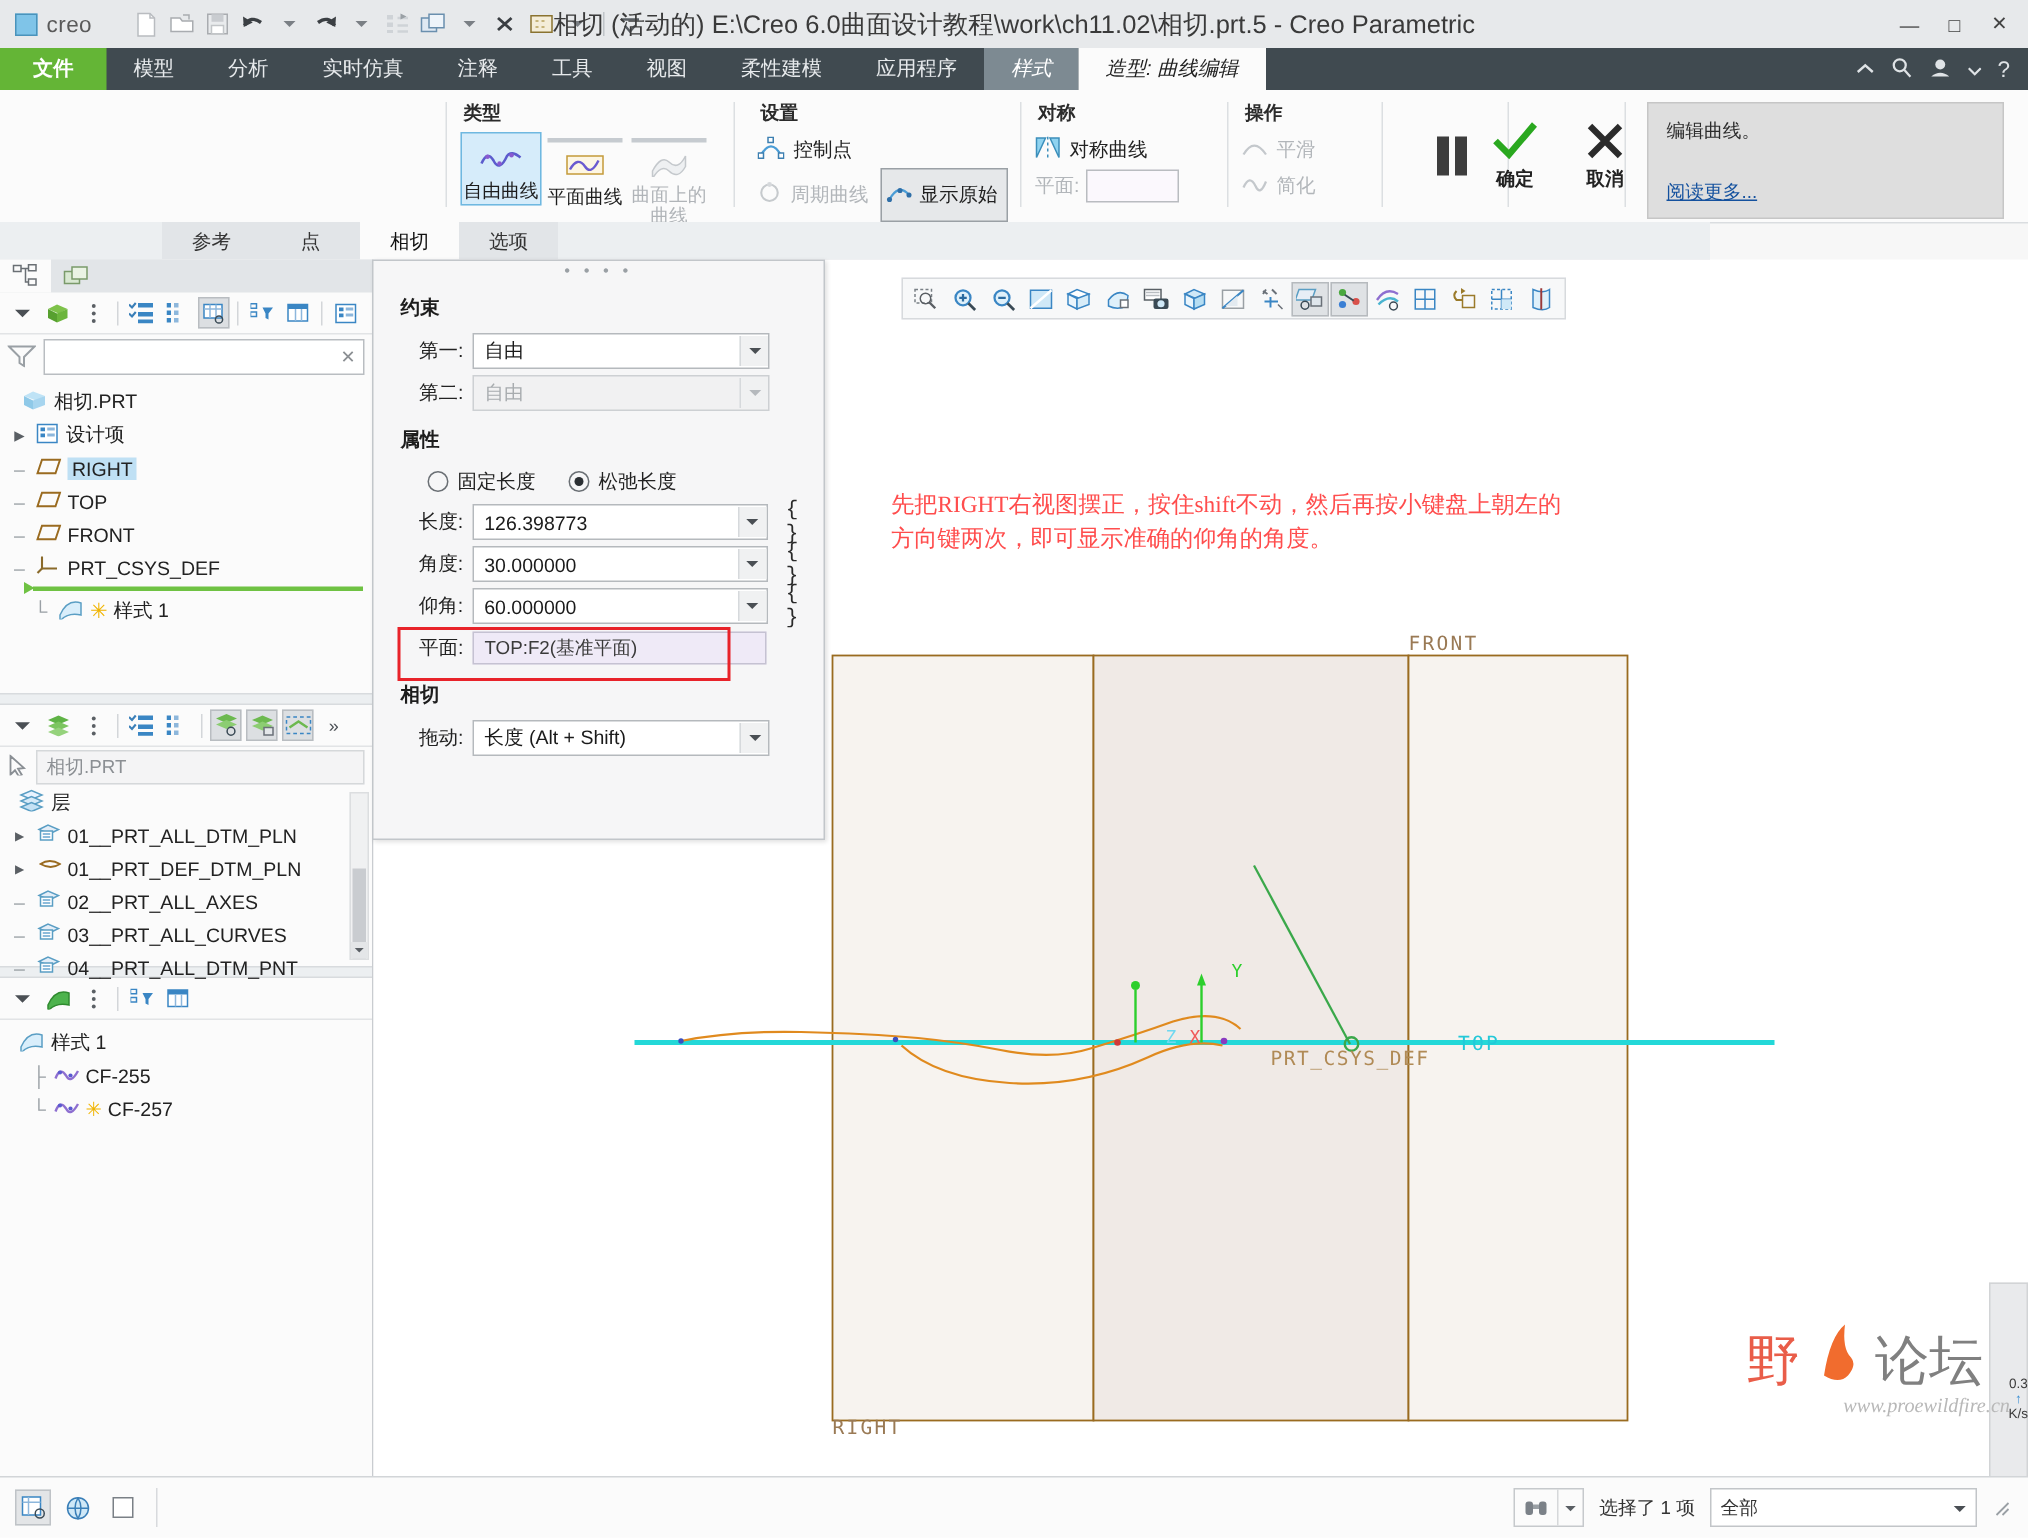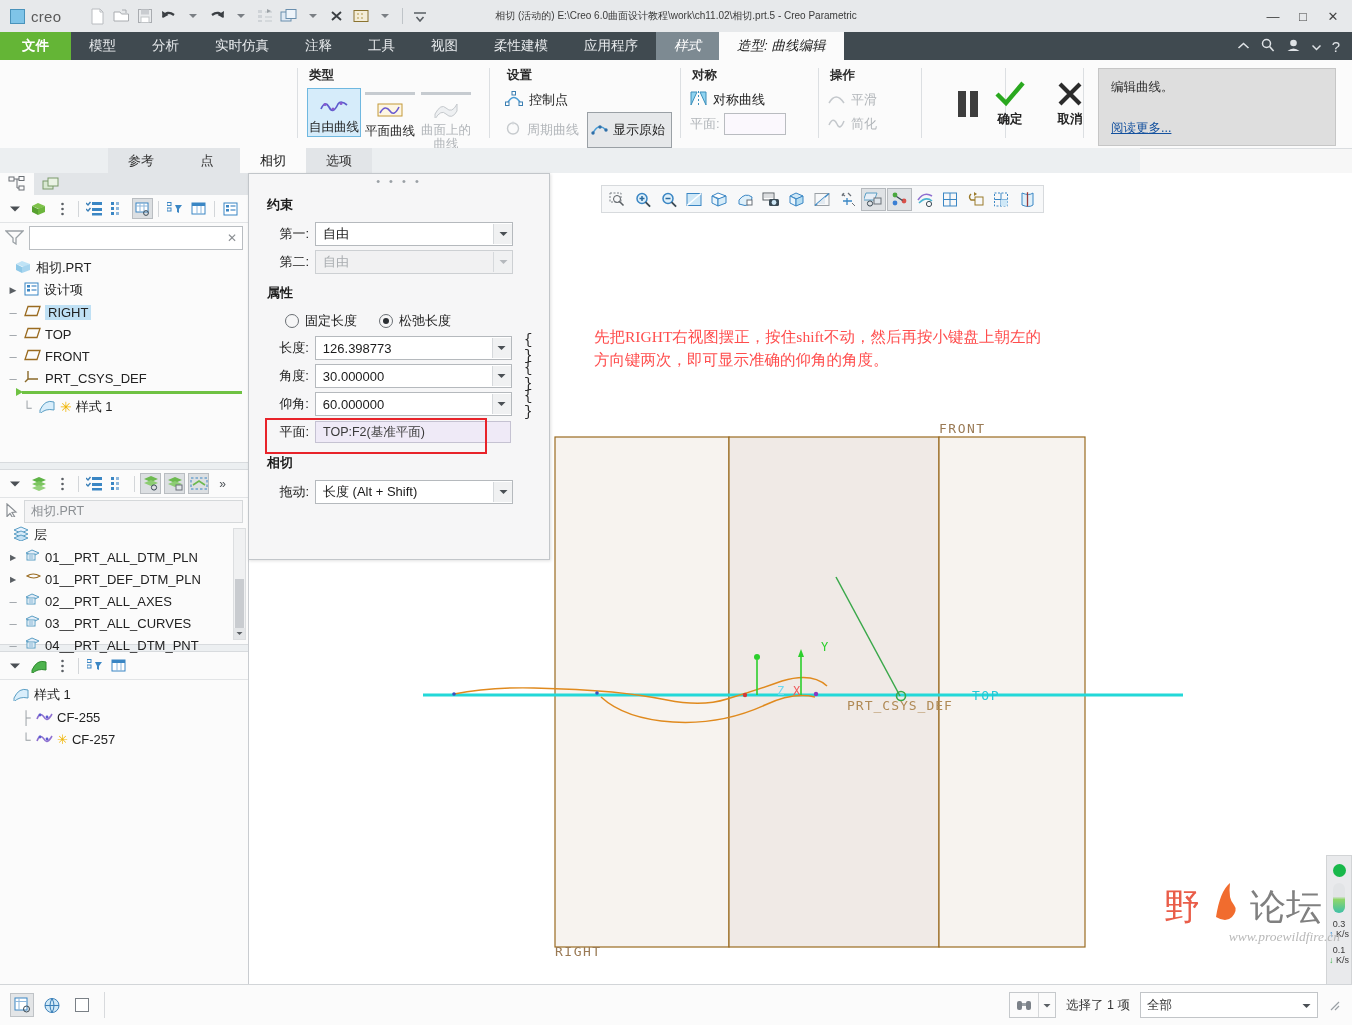--- a/index.html
+++ b/index.html
@@ -16,21 +16,21 @@
             border-bottom:1px solid #c8ccd0;display:flex;align-items:center;}
   .creo-logo{display:flex;align-items:center;gap:6px;margin-left:10px;width:70px;}
   .creo-sq{width:13px;height:13px;background:#7fc4e8;border:1px solid #4a93bb;}
   .creo-txt{font-size:15px;color:#5a5a5a;letter-spacing:.3px;}
   .qat{display:flex;align-items:center;gap:2px;margin-left:6px;}
   .qa{width:22px;height:22px;display:flex;align-items:center;justify-content:center;}
   .qa svg{display:block;}
   .qsep{width:1px;height:16px;background:#bfc4c8;margin:0 4px;}
   .caret{width:0;height:0;border-left:4px solid transparent;border-right:4px solid transparent;
          border-top:4px solid #7a7f84;}
-  .title-text{position:absolute;left:0;right:0;text-align:center;font-size:10px;color:#3a3a3a;pointer-events:none;}
+  .title-text{position:absolute;left:0;right:0;text-align:center;font-size:17px;color:#3a3a3a;pointer-events:none;}
   .winbtns{position:absolute;right:4px;top:0;height:32px;display:flex;align-items:center;}
   .winbtn{width:30px;height:30px;display:flex;align-items:center;justify-content:center;color:#444;font-size:13px;}
 
   
   .ribtabs{position:absolute;left:0;top:32px;width:1352px;height:28px;background:#404a50;display:flex;align-items:stretch;}
   .rtab{display:flex;align-items:center;justify-content:center;padding:0 18px;color:#e7eaec;font-size:13.5px;}
   .rtab.file{background:#64b536;color:#fff;font-weight:bold;padding:0 22px;}
   .rtab.style{background:#7d8a92;color:#fff;font-style:italic;}
   .rtab.active{background:#fbfbfb;color:#222;font-style:italic;}
   .ribtools{margin-left:auto;display:flex;align-items:center;gap:11px;padding-right:12px;color:#dfe3e6;}
@@ -109,21 +109,21 @@
   .redbox{position:absolute;left:265px;top:418px;width:218px;height:32px;border:2px solid #e8232a;pointer-events:none;}
   .planeval{width:196px;height:22px;background:#efeaf7;border:1px solid #c5c2d2;display:flex;align-items:center;padding-left:7px;font-size:12.5px;color:#3a3a3a;box-sizing:border-box;}
 
   
   .viewport{position:absolute;left:249px;top:173px;right:0;bottom:40px;background:#fff;overflow:hidden;}
   .gfxbar{position:absolute;left:352px;top:12px;width:443px;height:28px;background:#f7f8f9;border:1px solid #d7dadd;display:flex;align-items:center;gap:1px;padding:0 3px;box-sizing:border-box;}
   .gbtn{width:25px;height:23px;display:flex;align-items:center;justify-content:center;}
   .gbtn.on{background:#dfe2e5;border:1px solid #b6babe;box-sizing:border-box;}
   .note{position:absolute;left:345px;top:152px;color:#ff4d4d;font-size:15.5px;line-height:23px;font-family:"Liberation Serif","DejaVu Serif",serif;white-space:pre;}
   .netwidget{position:absolute;right:0;top:682px;width:26px;height:145px;background:#e9eaec;border:1px solid #d2d4d6;box-sizing:border-box;
-             display:flex;flex-direction:column;align-items:center;padding-top:8px;gap:6px;}
+             display:flex;flex-direction:row;align-items:center;padding-top:8px;gap:6px;}
   .nw-dot{width:13px;height:13px;border-radius:50%;background:#18b84a;}
   .nw-pill{width:12px;height:30px;border-radius:6px;background:linear-gradient(#e2e4e6 45%,#8fd66a 55%,#3fc0a8);}
   .nw-txt{font-size:9px;color:#3a3a3a;text-align:center;line-height:10px;}
   .nw-up{color:#3b8fd4;}
   .nw-dn{color:#3cb54a;}
   .watermark{position:absolute;right:8px;bottom:48px;width:180px;height:60px;}
   .wm-url{position:absolute;right:12px;bottom:40px;font-family:"Liberation Serif",serif;font-style:italic;font-size:13.5px;color:#b8b8b8;}
 
   
   .statusbar{position:absolute;left:0;bottom:0;width:1352px;height:40px;background:#fbfbfb;border-top:1px solid #d2d5d8;display:flex;align-items:center;}

